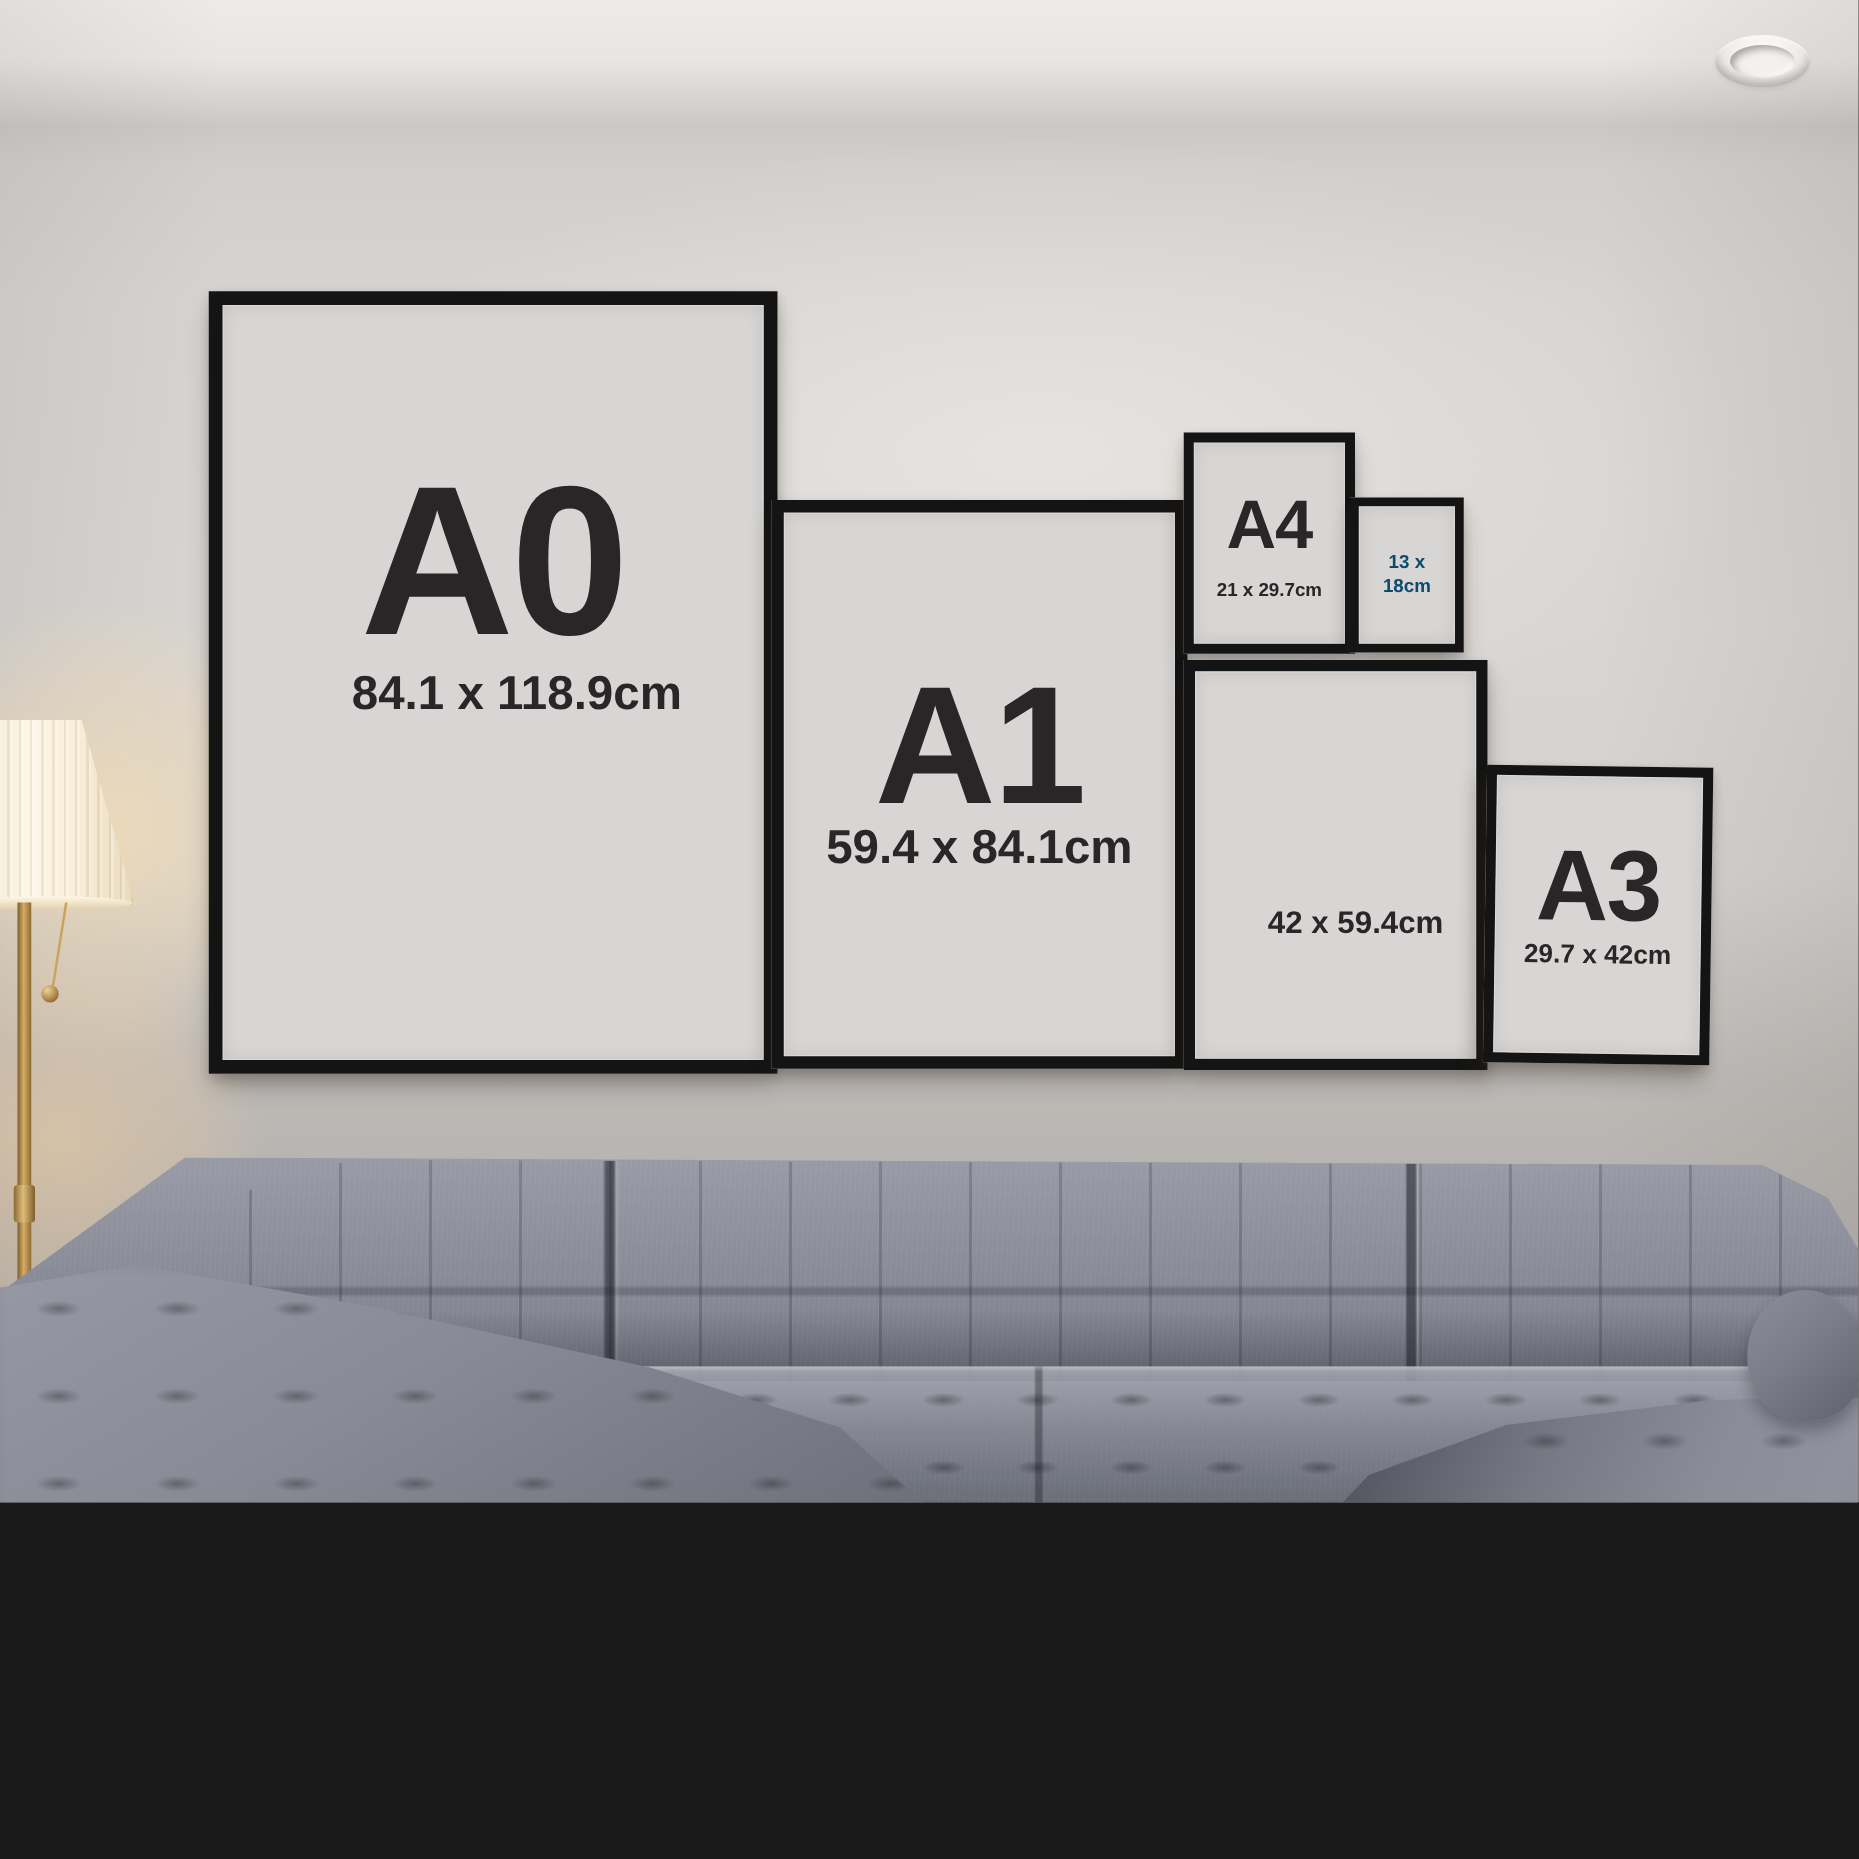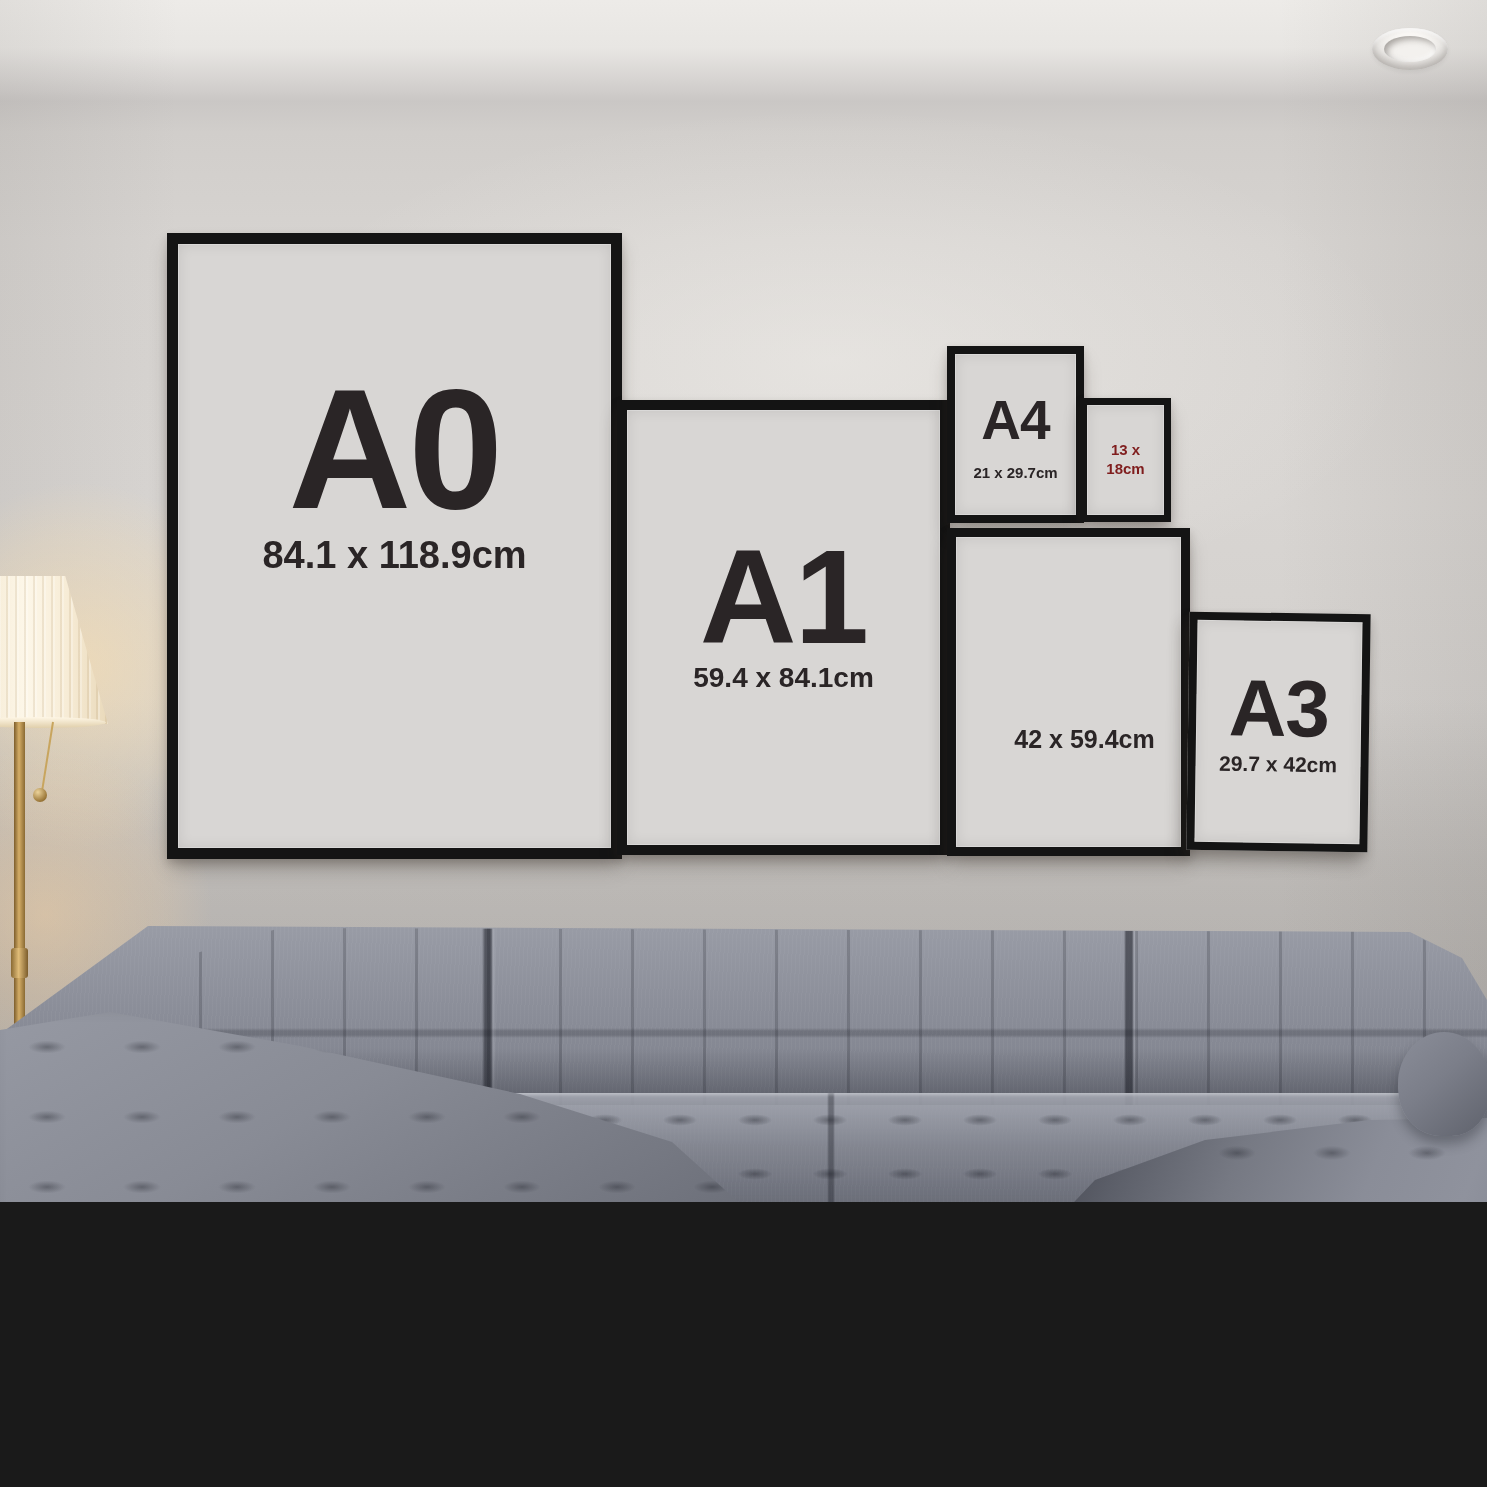--- a/index.html
+++ b/index.html
@@ -24,29 +24,29 @@
   
   .frame{position:absolute;background:#d8d6d4;border-style:solid;border-color:#141414;
     box-shadow:0 12px 18px -4px rgba(48,40,32,0.35), 0 4px 8px rgba(48,40,32,0.18);}
   .frame::after{content:"";position:absolute;inset:0;pointer-events:none;
     box-shadow:inset 0 0 14px rgba(0,0,0,0.10), inset 0 0 0 1px rgba(255,255,255,0.35);}
   .poster-label{position:absolute;left:0;width:100%;text-align:center;transform:translateY(-50%);
     font-weight:bold;color:#2a2526;letter-spacing:-0.015em;line-height:1;}
   .poster-size{position:absolute;left:0;width:100%;text-align:center;transform:translateY(-50%);
     font-weight:bold;color:#2a2526;line-height:1;}
   .poster-size2{position:absolute;top:50%;left:0;width:100%;transform:translateY(-50%);
-    text-align:center;font-weight:bold;font-size:15px;line-height:1.25;color:#7f1d1d;}
+    text-align:center;font-weight:bold;font-size:15px;line-height:1.25;color:#0c4a6e;}
   .poster-size2 .line{display:block;}
 
   .f-a0{left:167px;top:233px;width:433px;height:604px;border-width:11px;}
   .f-a0 .poster-label{top:34%;font-size:170px;}
-  .f-a0 .poster-size{top:51.5%;font-size:38px;}
+  .f-a0 .poster-size{top:51.5%;font-size:38px;padding-left:19px;}
   .f-a1{left:617px;top:400px;width:313px;height:435px;border-width:10px;}
   .f-a1 .poster-label{top:43%;font-size:134px;}
-  .f-a1 .poster-size{top:61.5%;font-size:28px;}
+  .f-a1 .poster-size{top:61.5%;font-size:38px;}
   .f-a4{left:947px;top:346px;width:121px;height:161px;border-width:8px;}
   .f-a4 .poster-label{top:41%;font-size:55px;}
   .f-a4 .poster-size{top:73%;font-size:15px;}
   .f-13{left:1080px;top:398px;width:77px;height:110px;border-width:7px;}
   .f-a2{left:947px;top:528px;width:225px;height:310px;border-width:9px;}
   .f-a2 .poster-label{top:41.5%;font-size:112px;}
   .f-a2 .poster-size{top:65%;font-size:25px;margin-left:16px;}
   .f-a3{left:1188px;top:613px;width:165px;height:222px;border-width:8px;transform:rotate(0.8deg);
     box-shadow:-6px 12px 16px rgba(48,40,32,0.3), 0 4px 8px rgba(48,40,32,0.18);}
   .f-a3 .poster-label{top:39.5%;font-size:80px;}

